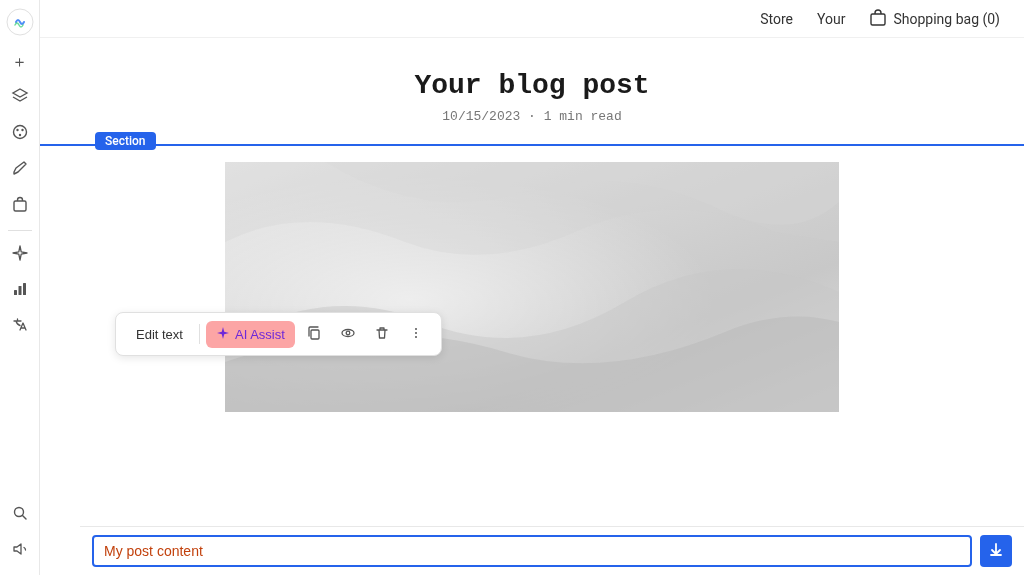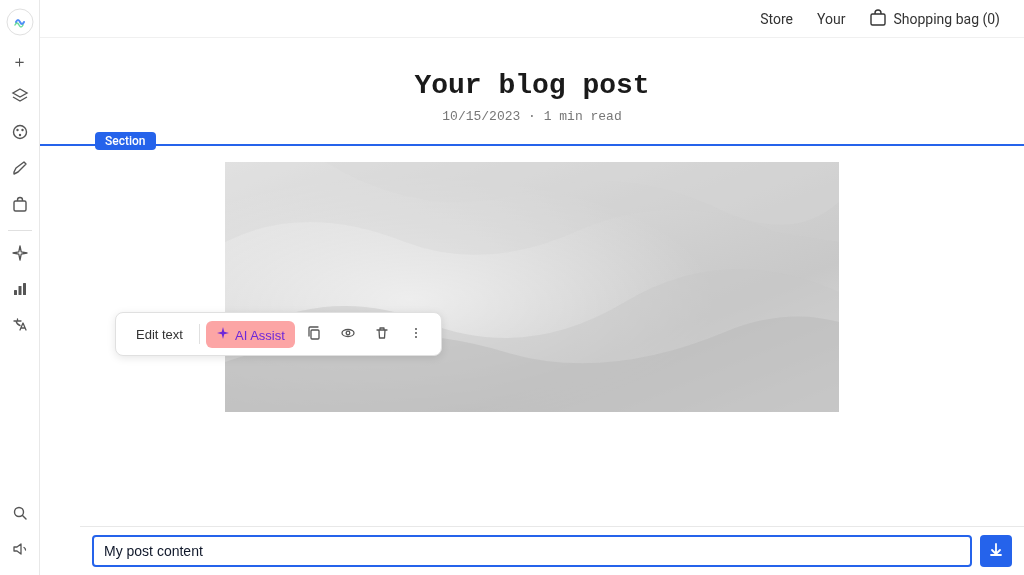--- a/index.html
+++ b/index.html
@@ -172,21 +172,21 @@
       border: 1px solid #e0e0e0;
       border-radius: 8px;
       padding: 6px 10px;
       position: absolute;
       bottom: 56px;
       left: 75px;
       box-shadow: 0 2px 8px rgba(0,0,0,0.1);
     }
     .toolbar-btn {
       display: flex;
-      align-items: flex-end;
+      align-items: center;
       gap: 5px;
       padding: 5px 10px;
       border-radius: 6px;
       border: none;
       background: transparent;
       cursor: pointer;
       font-size: 13px;
       color: #333;
     }
     .toolbar-btn.ai-assist {
@@ -226,21 +226,21 @@
       align-items: center;
       padding: 8px 12px;
       gap: 8px;
     }
     .post-content-input {
       flex: 1;
       border: 2px solid #2563eb;
       border-radius: 4px;
       padding: 6px 10px;
       font-size: 14px;
-      color: #0f172a;
+      color: #c2410c;
       outline: none;
       background: #fff;
     }
     .download-btn {
       background: #2563eb;
       color: #fff;
       border: none;
       border-radius: 4px;
       width: 32px;
       height: 32px;

